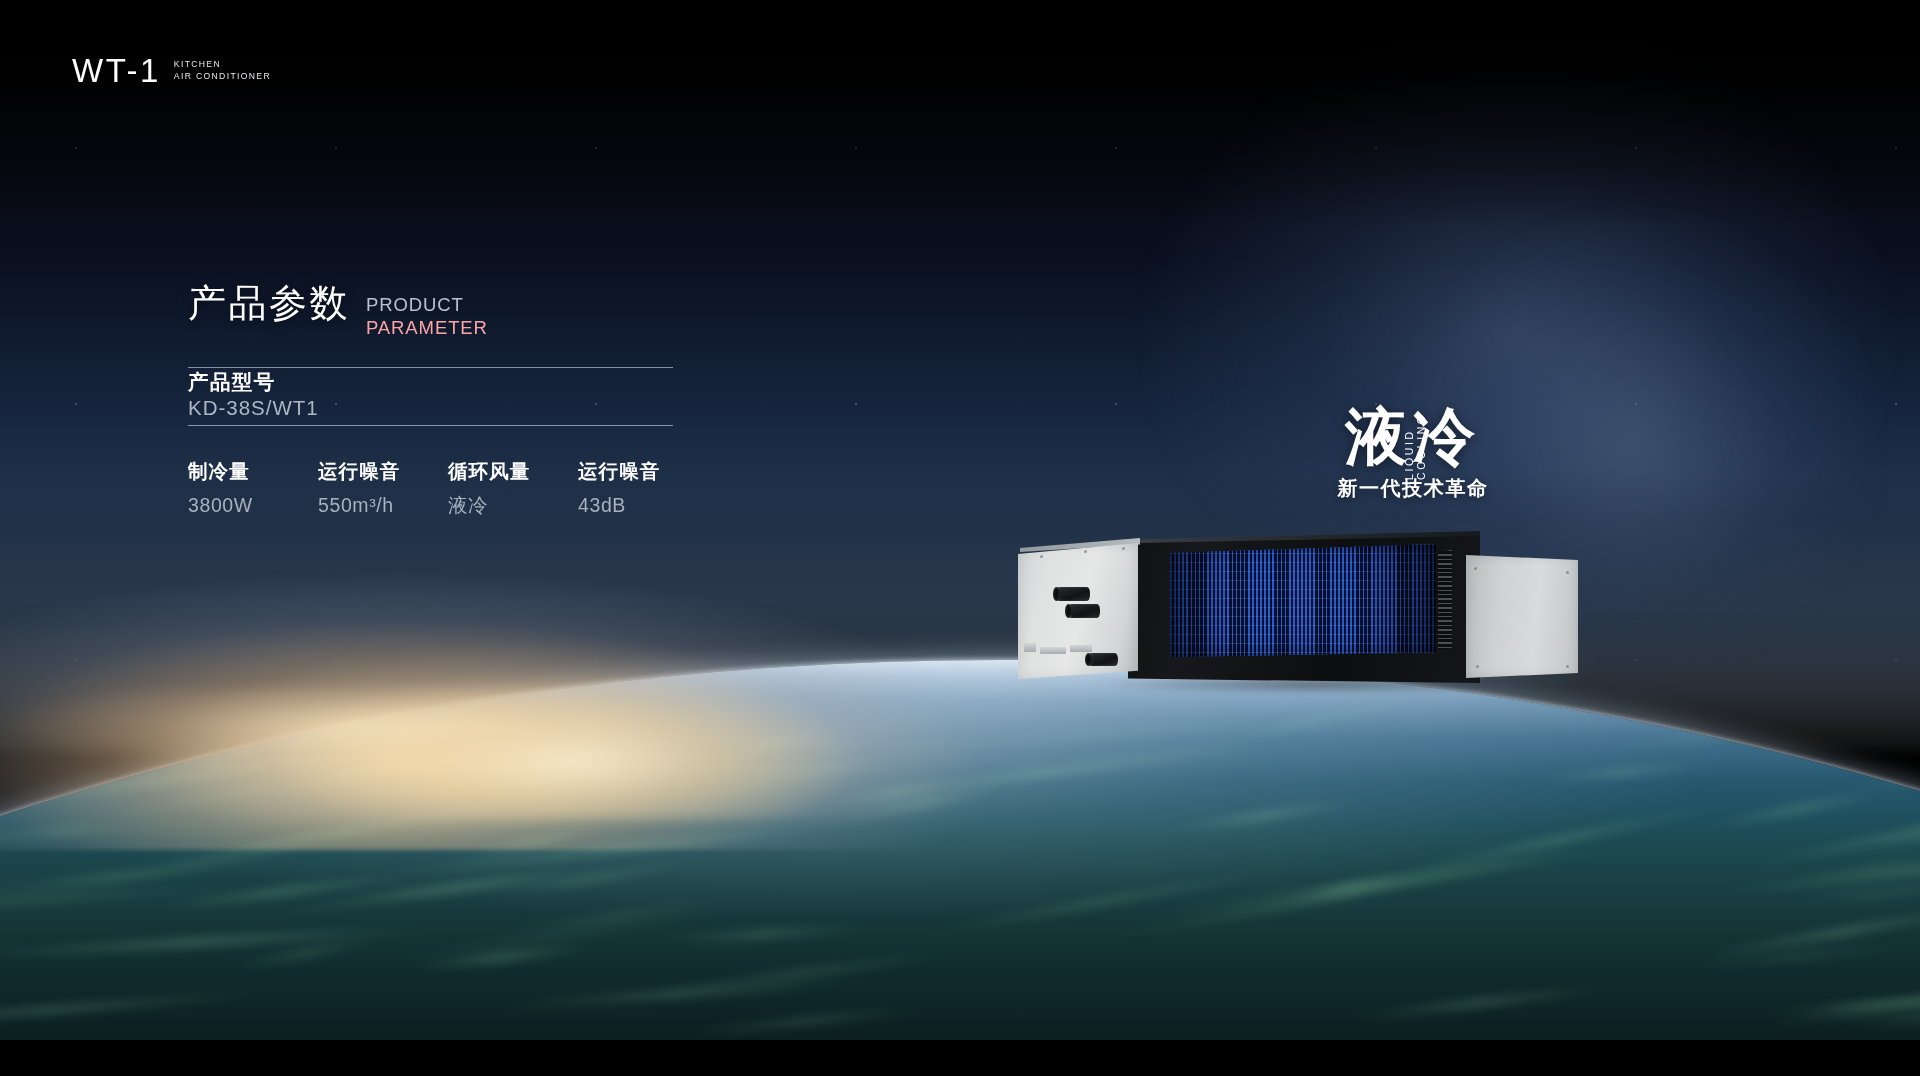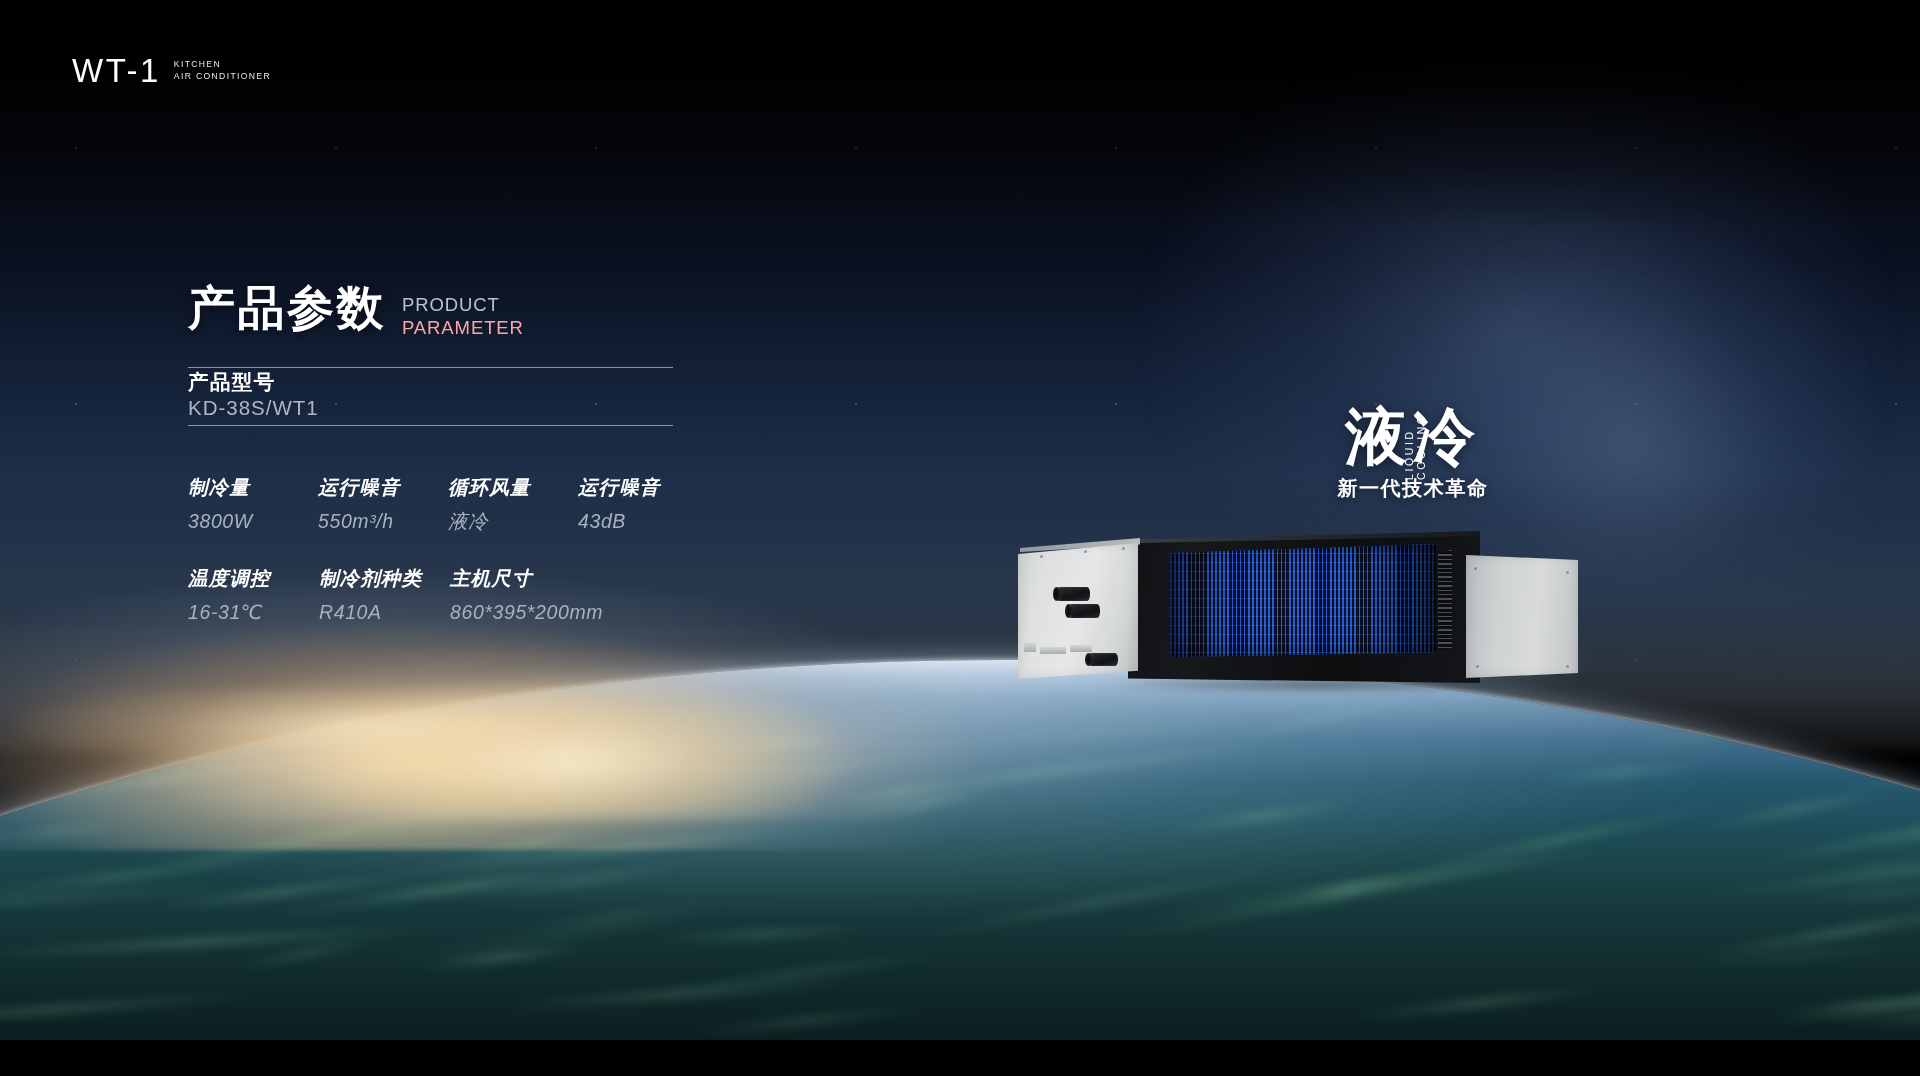--- a/index.html
+++ b/index.html
@@ -164,37 +164,37 @@
   }
   .logo-sub{ line-height:1.42; padding-bottom:3px; }
   .logo-sub div{
     font-size:8.6px; letter-spacing:1.35px; color:#e9eaec; font-weight:400; white-space:nowrap;
   }
 
   
   .spec{ position:absolute; left:188px; top:284px; width:520px; }
   .spec-head{ display:flex; align-items:flex-start; gap:16px; }
   .spec-title-cn{
-    font-size:47px; font-weight:700; color:#ffffff; letter-spacing:2.5px;
+    font-size:38px; font-weight:400; color:#ffffff; letter-spacing:2.5px;
     line-height:1; text-shadow:0 2px 10px rgba(0,0,0,.5); white-space:nowrap;
   }
   .spec-title-en{
     font-size:18.5px; line-height:1.26; color:#b9c3cf; letter-spacing:.9px;
     font-weight:400; padding-top:9px; white-space:nowrap;
   }
   .spec-title-en div:last-child{ color:#fca5a5; }
 
   .rule{ height:1px; width:485px; background:rgba(206,218,234,.62); margin-top:27px; }
   .rule.b{ margin-top:0; }
 
   .model-row{ display:flex; align-items:baseline; height:57px;flex-direction:column; }
   .model-label{ font-size:20.5px; font-weight:700; color:#fff; letter-spacing:1.4px; width:126px; }
   .model-value{ font-size:20.5px; color:#aeb7c2; letter-spacing:1px; font-weight:400; }
 
-  .grid{ margin-top:47px;font-style:italic; }
+  .grid{ margin-top:31px; }
   .grid-row{ display:flex; margin-bottom:28px; }
   .cell{ width:131px; }
   .cell.wide{ width:180px; }
   .cell-label{ font-size:19.5px; font-weight:700; color:#ffffff; letter-spacing:1.1px; line-height:1.5; white-space:nowrap; }
   .cell-value{ font-size:19.5px; color:#a8b2be; letter-spacing:.6px; line-height:1.55; font-weight:400; margin-top:4px; white-space:nowrap; }
 
   
   .headline{
     position:absolute; left:1005px; top:293px;
     font-size:62px; font-weight:400; color:#ffffff;
@@ -443,34 +443,20 @@
         <div class="cell">
           <div class="cell-label">循环风量</div>
           <div class="cell-value">液冷</div>
         </div>
         <div class="cell">
           <div class="cell-label">运行噪音</div>
           <div class="cell-value">43dB</div>
         </div>
       </div>
 
-      <div class="grid-row">
-        <div class="cell">
-          <div class="cell-label">温度调控</div>
-          <div class="cell-value">16-31℃</div>
-        </div>
-        <div class="cell">
-          <div class="cell-label">制冷剂种类</div>
-          <div class="cell-value">R410A</div>
-        </div>
-        <div class="cell wide">
-          <div class="cell-label">主机尺寸</div>
-          <div class="cell-value">860*395*200mm</div>
-        </div>
-      </div>
     </div>
   </div>
 
 
   <div class="lc">
     <div class="lc-main">
       <div class="lc-cn">液冷</div>
       <div class="lc-vert">LIQUID COOLING</div>
     </div>
     <div class="lc-sub">新一代技术革命</div>

